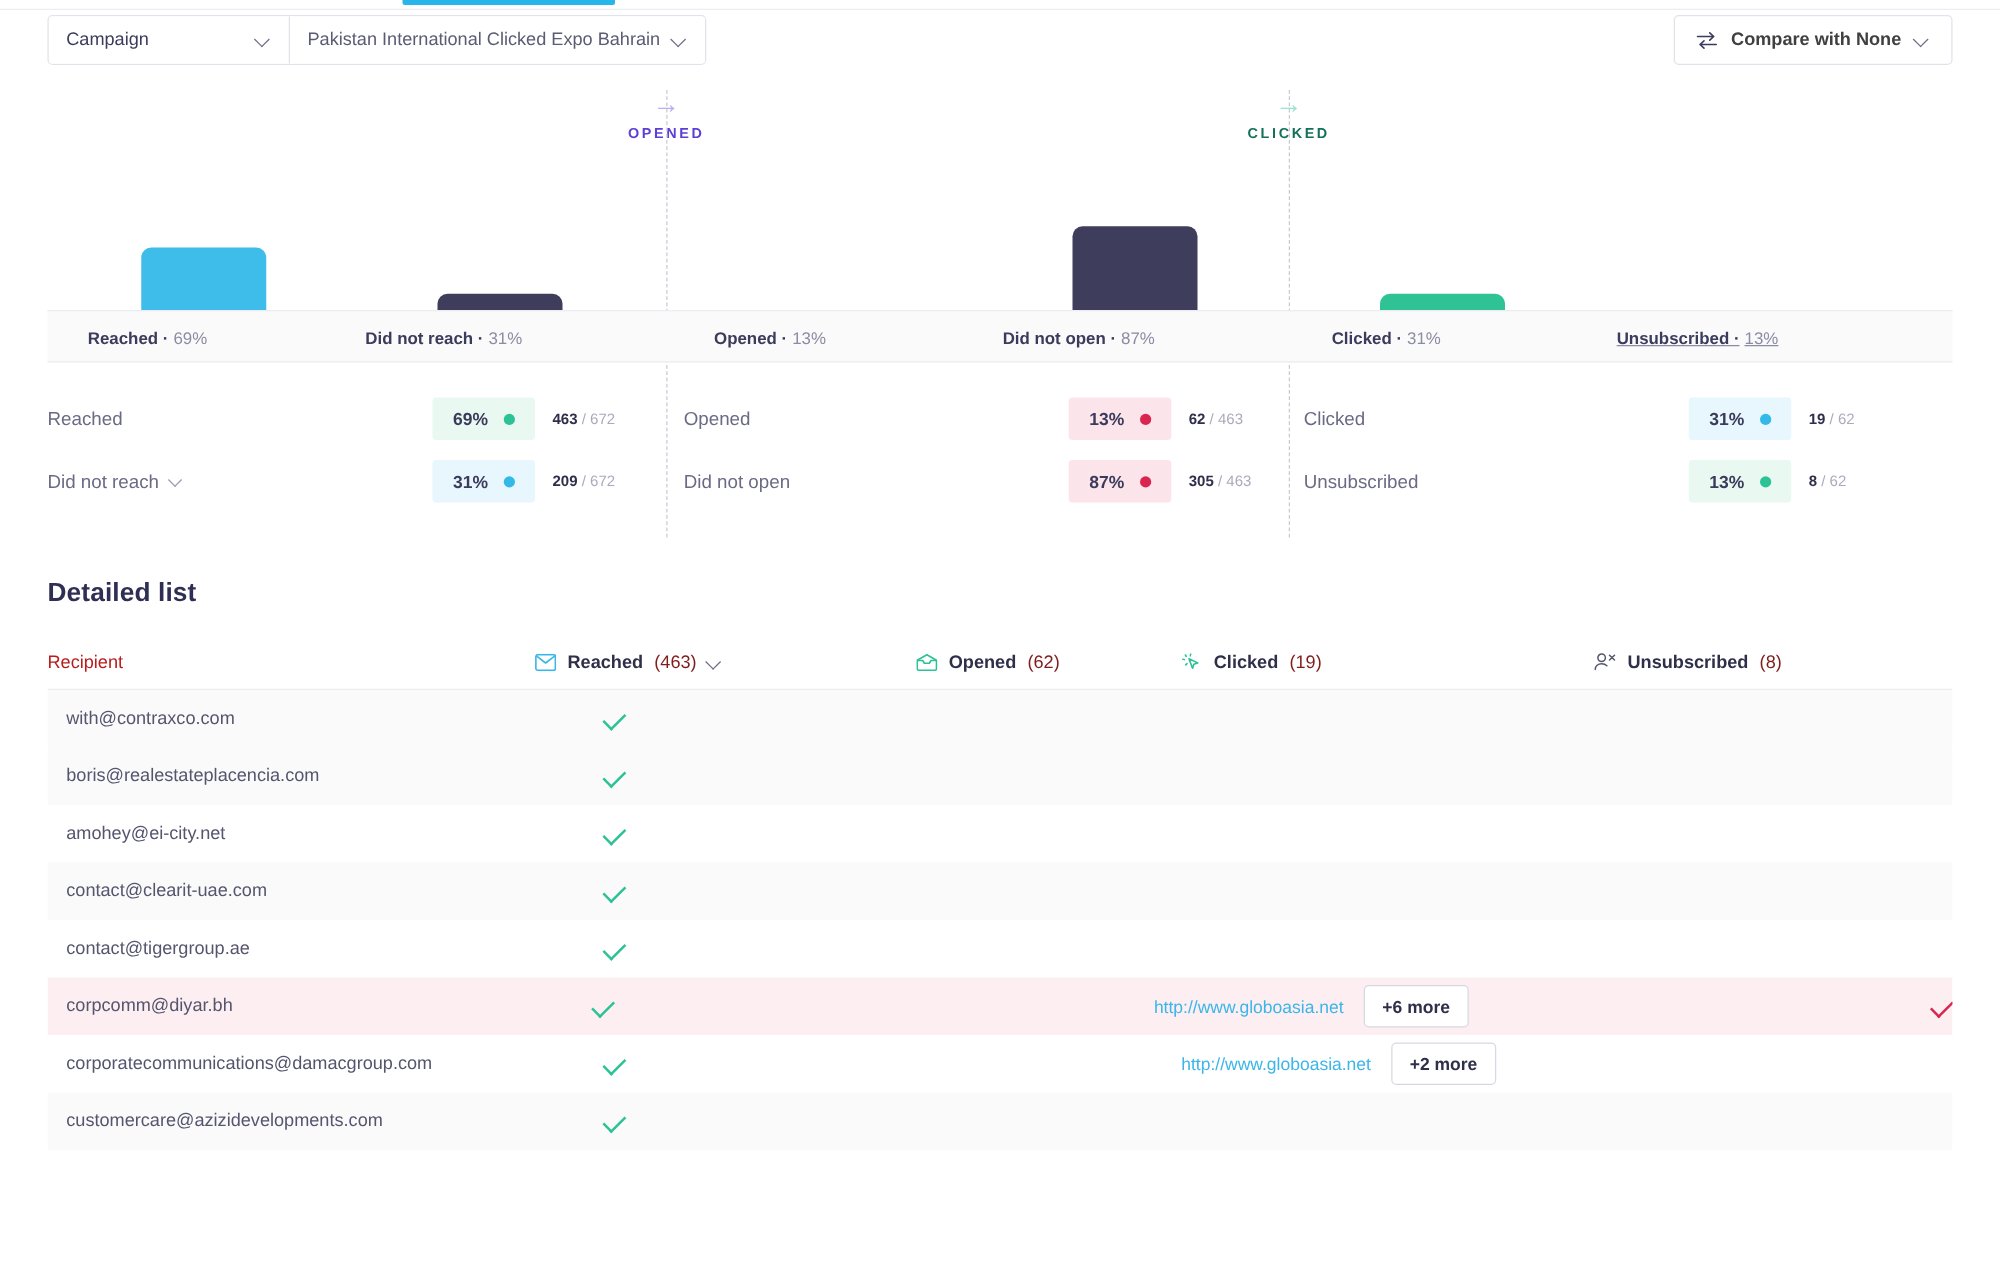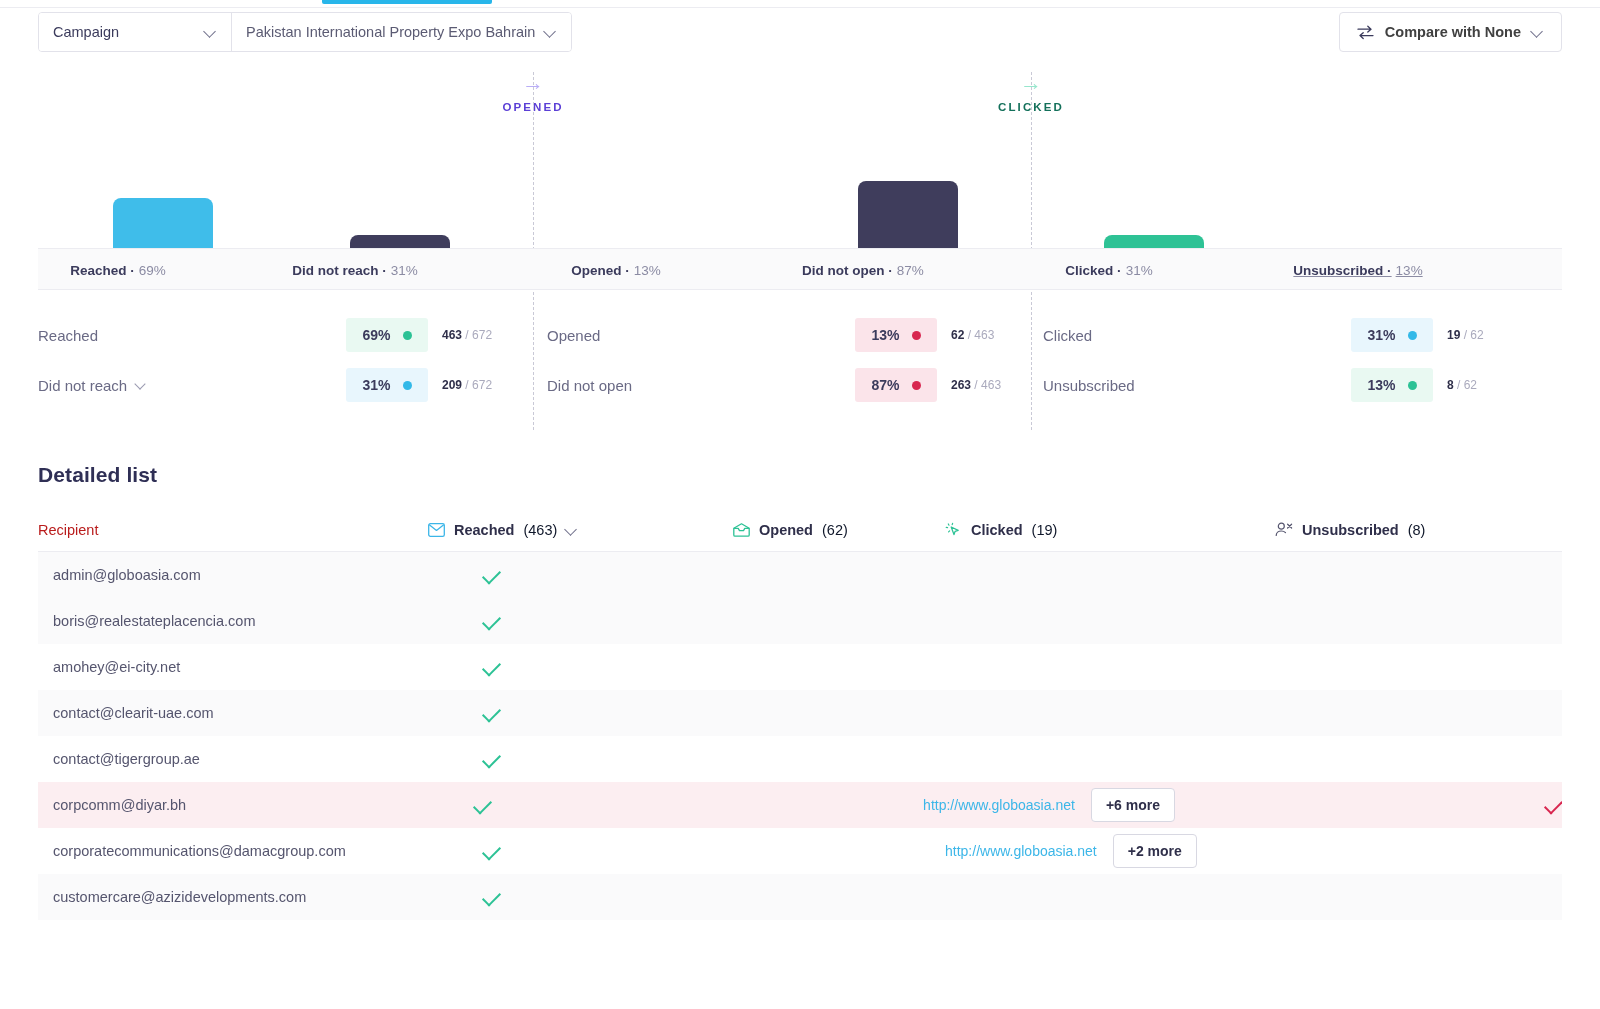--- a/index.html
+++ b/index.html
@@ -157,21 +157,21 @@
   }
   .table {
     position: absolute; left: 38px; top: 508px; width: 1524px;
   }
   .thead {
     height: 44px; display: flex; align-items: center;
     border-bottom: 1px solid #ececf1;
     font-size: 14.5px; color: #2f2f4a;
   }
   .th { display: flex; align-items: center; gap: 9px; }
-  .th .cnt { color: #0f172a; font-weight: 400; }
+  .th .cnt { color: #7f1d1d; font-weight: 400; }
   .th .lbl { font-weight: 600; }
   .th-recipient { width: 390px; padding-left: 0px; font-weight: 400; color:#b91c1c; }
   .th-reached { width: 305px; }
   .th-opened { width: 212px; }
   .th-clicked { width: 330px; }
   .th-unsub { flex: 1 1 auto; }
 
   .trow {
     height: 46px; display: flex; align-items: center;
     font-size: 14.5px; color: #55556e;
@@ -210,21 +210,21 @@
   <div class="tab-indicator"></div>
 </div>
 
 <div class="filterbar">
   <div class="select-group">
     <div class="select-cell first">
       <span>Campaign</span>
       <span class="chev"></span>
     </div>
     <div class="select-cell second">
-      <span>Pakistan International Property Expo Bahrain</span>
+      <span>Pakistan International Clicked Expo Bahrain</span>
       <span class="chev"></span>
     </div>
   </div>
 
   <div class="compare-btn">
     <span>
       <svg width="17" height="15" viewBox="0 0 17 15" fill="none">
         <path d="M1 4.2H14M14 4.2L10.8 1.3M14 4.2L10.8 7.1" stroke="#3b3b5c" stroke-width="1.3" stroke-linecap="round" stroke-linejoin="round"></path>
         <path d="M16 10.6H3M3 10.6L6.2 7.7M3 10.6L6.2 13.5" stroke="#3b3b5c" stroke-width="1.3" stroke-linecap="round" stroke-linejoin="round"></path>
       </svg>
@@ -319,21 +319,21 @@
         <div class="frac"><b>62</b><span> / 463</span></div>
       </div>
       <div class="stat-row">
         <div class="stat-name">
           <span>Did not open</span>
         </div>
         <div class="pct-badge" style="background: rgb(251, 228, 234);">
           <span>87%</span>
           <span class="dot" style="background: rgb(216, 38, 79);"></span>
         </div>
-        <div class="frac"><b>263</b><span> / 463</span></div>
+        <div class="frac"><b>305</b><span> / 463</span></div>
       </div>
     </div>
     <div class="stat-col c3">
       <div class="stat-row">
         <div class="stat-name">
           <span>Clicked</span>
         </div>
         <div class="pct-badge" style="background: rgb(232, 246, 253);">
           <span>31%</span>
           <span class="dot" style="background: rgb(51, 185, 232);"></span>
@@ -403,21 +403,21 @@
           <path d="M12.6 2.2L16.6 6.0M16.6 2.2L12.6 6.0" stroke="#55556e" stroke-width="1.2" stroke-linecap="round"></path>
         </svg>
       </span>
       <span class="lbl">Unsubscribed</span>
       <span class="cnt">(8)</span>
     </div>
   </div>
 
   <div id="tbody">
       <div class="trow alt">
-        <div class="td-recipient">admin@globoasia.com</div>
+        <div class="td-recipient">with@contraxco.com</div>
         <div class="td-reached cell-center">
           <span class="check" style="margin-left: 55px;"></span>
         </div>
         <div class="td-opened cell-center"></div>
         <div class="td-clicked"></div>
         <div class="td-unsub"></div>
       </div>
       <div class="trow alt">
         <div class="td-recipient">boris@realestateplacencia.com</div>
         <div class="td-reached cell-center">

